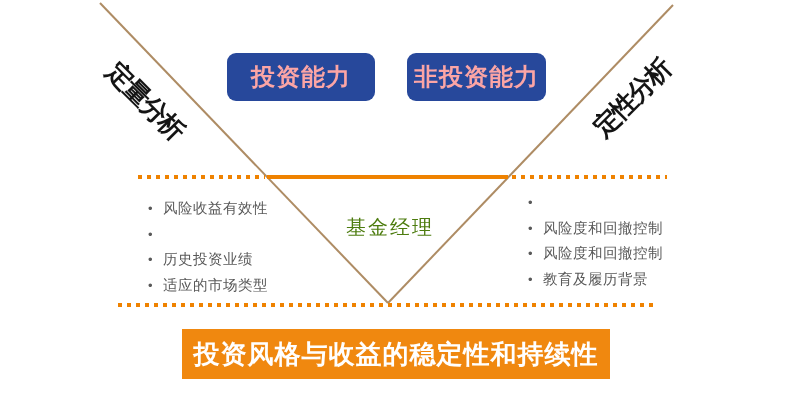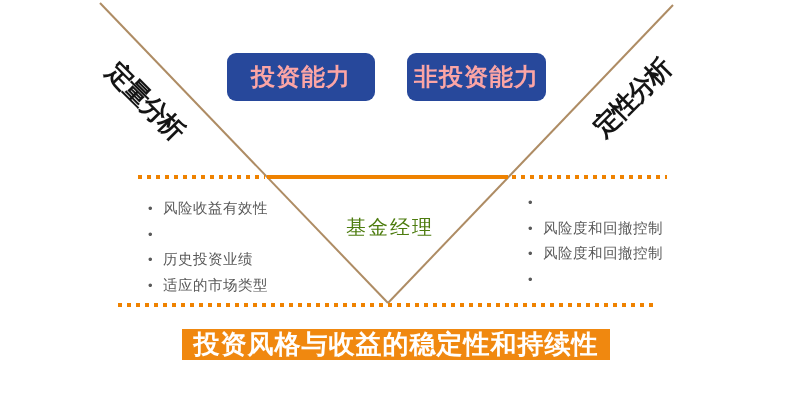--- a/index.html
+++ b/index.html
@@ -46,21 +46,21 @@
   .crit-list.right{left:528px;top:190px;}
   .crit-item{
     display:flex;align-items:center;height:25.5px;
     color:var(--list-text-gray,#595959);font-size:14.5px;letter-spacing:0.5px;white-space:nowrap;
   }
   .crit-item .bullet{
     width:15px;flex:0 0 15px;font-size:13px;line-height:1;color:var(--list-text-gray,#595959);
   }
 
   .banner{
-    position:absolute;left:182px;top:329px;width:428px;height:31px;
+    position:absolute;left:182px;top:329px;width:428px;height:50px;
     background:var(--banner-orange,#F0880F);color:#ffffff;font-weight:bold;font-size:26px;
     display:flex;align-items:center;justify-content:center;letter-spacing:1px;white-space:nowrap;
   }
 </style>
 </head>
 <body>
 
 <div class="stage">
 
   <svg class="funnel" width="800" height="400" viewBox="0 0 800 400">
@@ -105,20 +105,21 @@
     <div class="crit-item">
       <span class="bullet">•</span>
       <span>风险度和回撤控制</span>
     </div>
     <div class="crit-item">
       <span class="bullet">•</span>
       <span>风险度和回撤控制</span>
     </div>
     <div class="crit-item">
       <span class="bullet">•</span>
+      <span>教育及履历背景</span>
     </div>
   </div>
 
   <div class="hdots bottom"></div>
 
   <div class="banner">投资风格与收益的稳定性和持续性</div>
 
 </div>
 
 </body></html>

